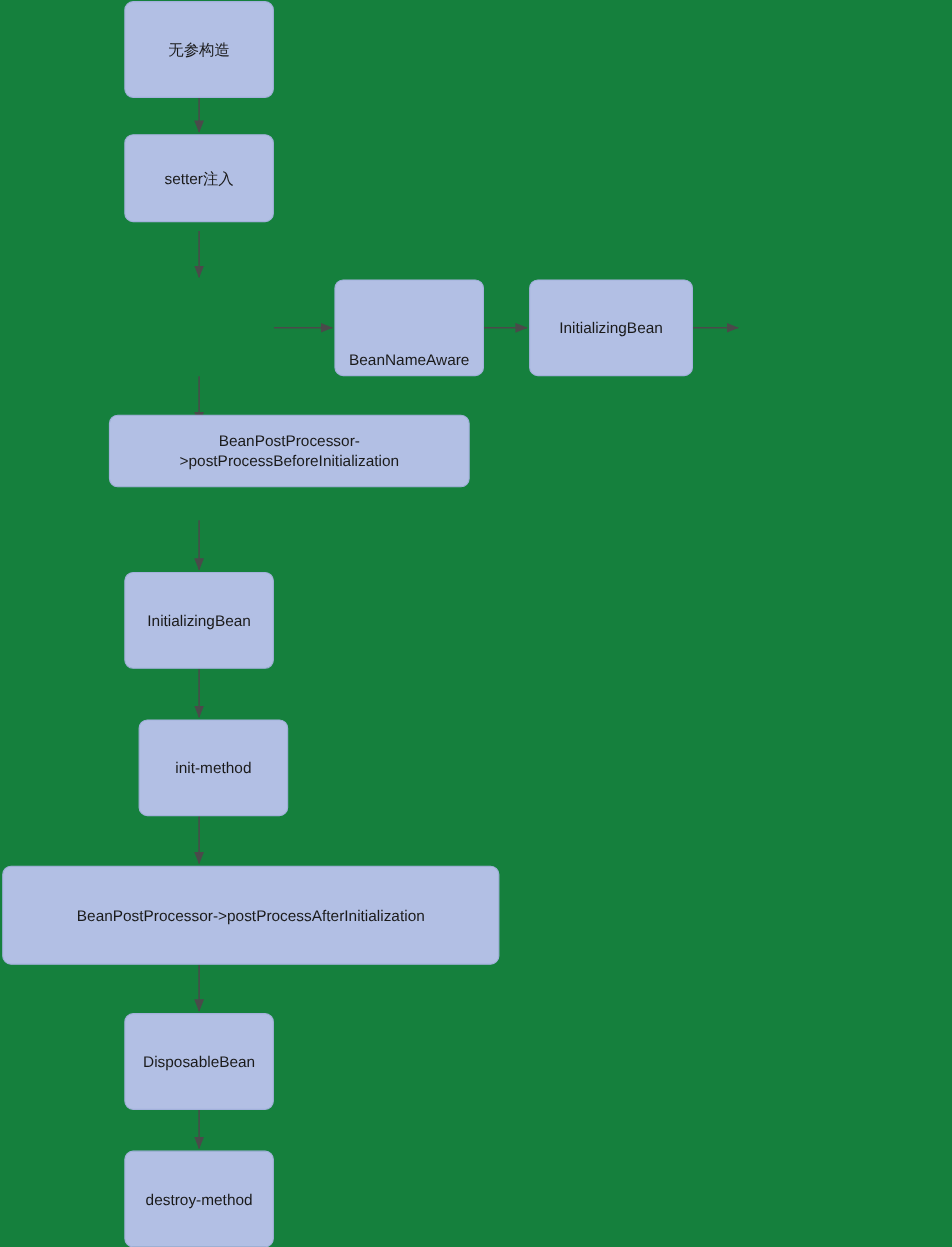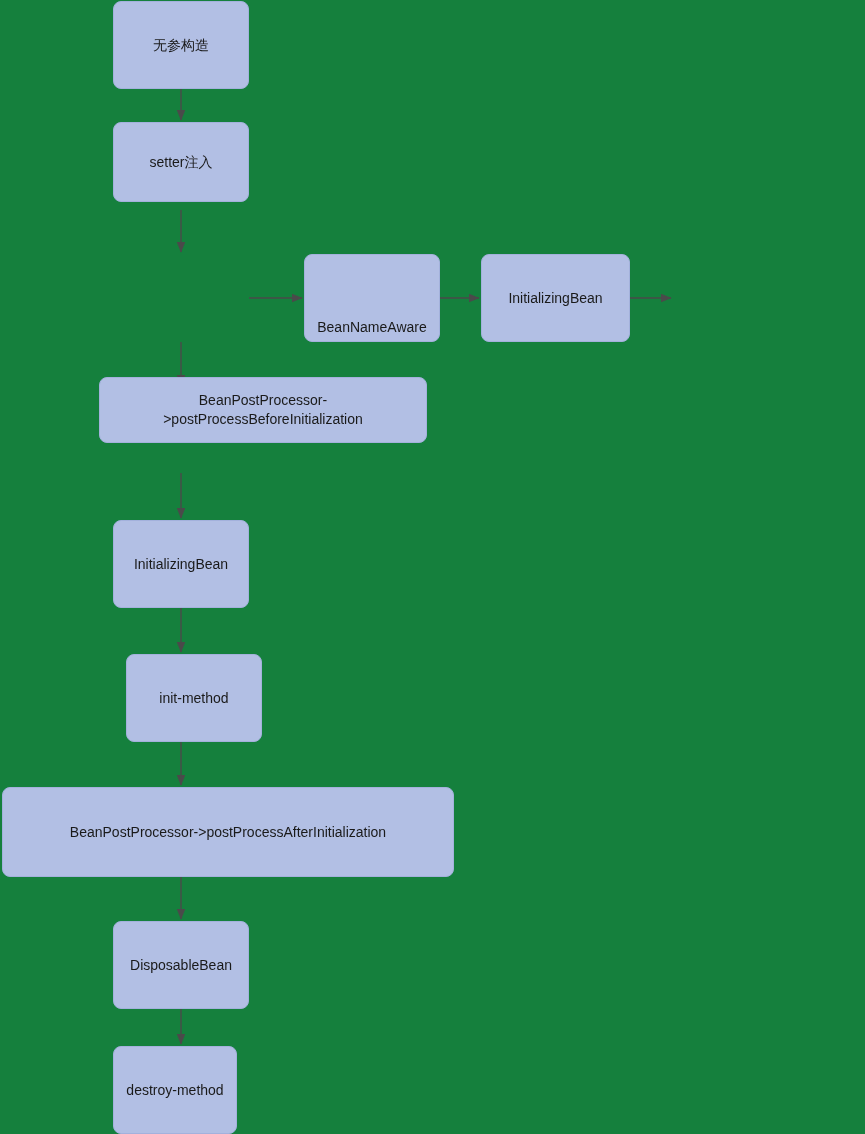--- a/index.html
+++ b/index.html
@@ -108,18 +108,18 @@
   </div>
 
   <div class="node" style="left:2px; top:787px; width:452px; height:90px;">
     <span>BeanPostProcessor-&gt;postProcessAfterInitialization</span>
   </div>
 
   <div class="node" style="left:113px; top:921px; width:136px; height:88px;justify-content:center;">
     <span>DisposableBean</span>
   </div>
 
-  <div class="node" style="left:113px; top:1046px; width:124px; height:88px;">
+  <div class="node" style="left:113px; top:1046px; width:136px; height:88px;">
     <span>destroy-method</span>
   </div>
 
   <div class="wm"></div>
 </div>
 
 </body></html>

